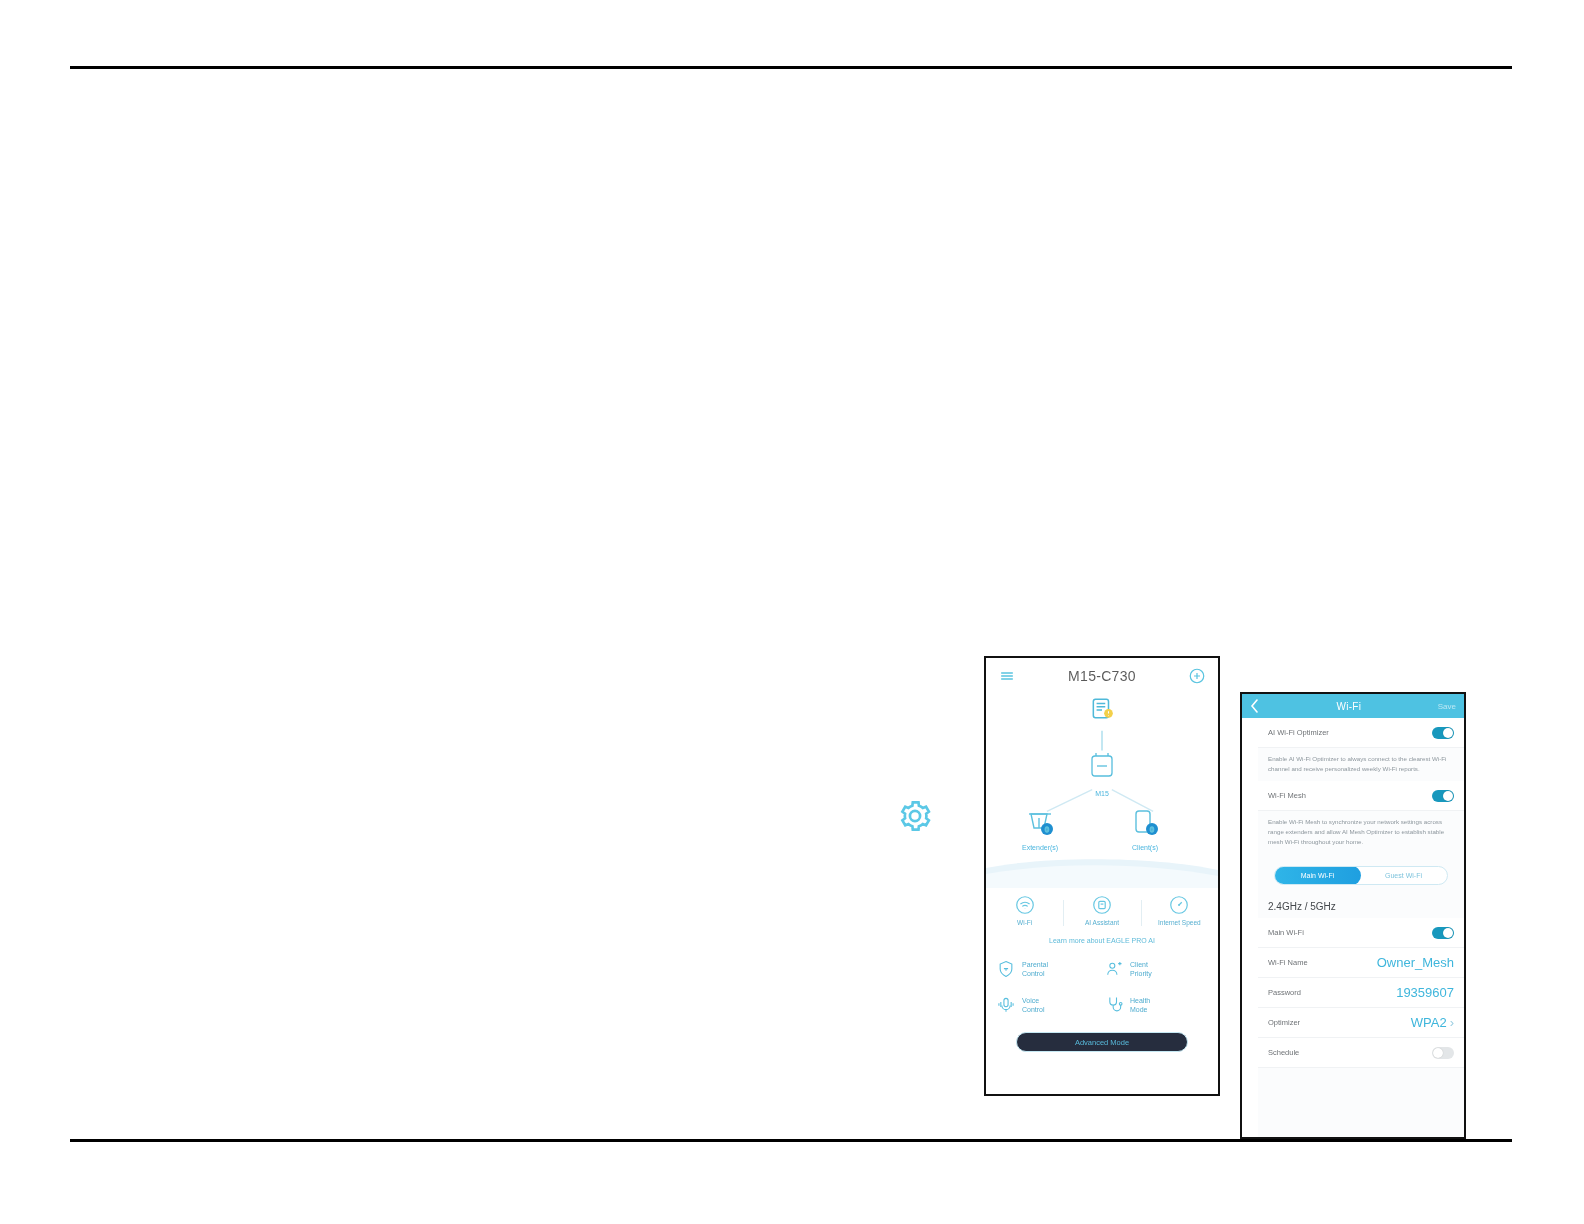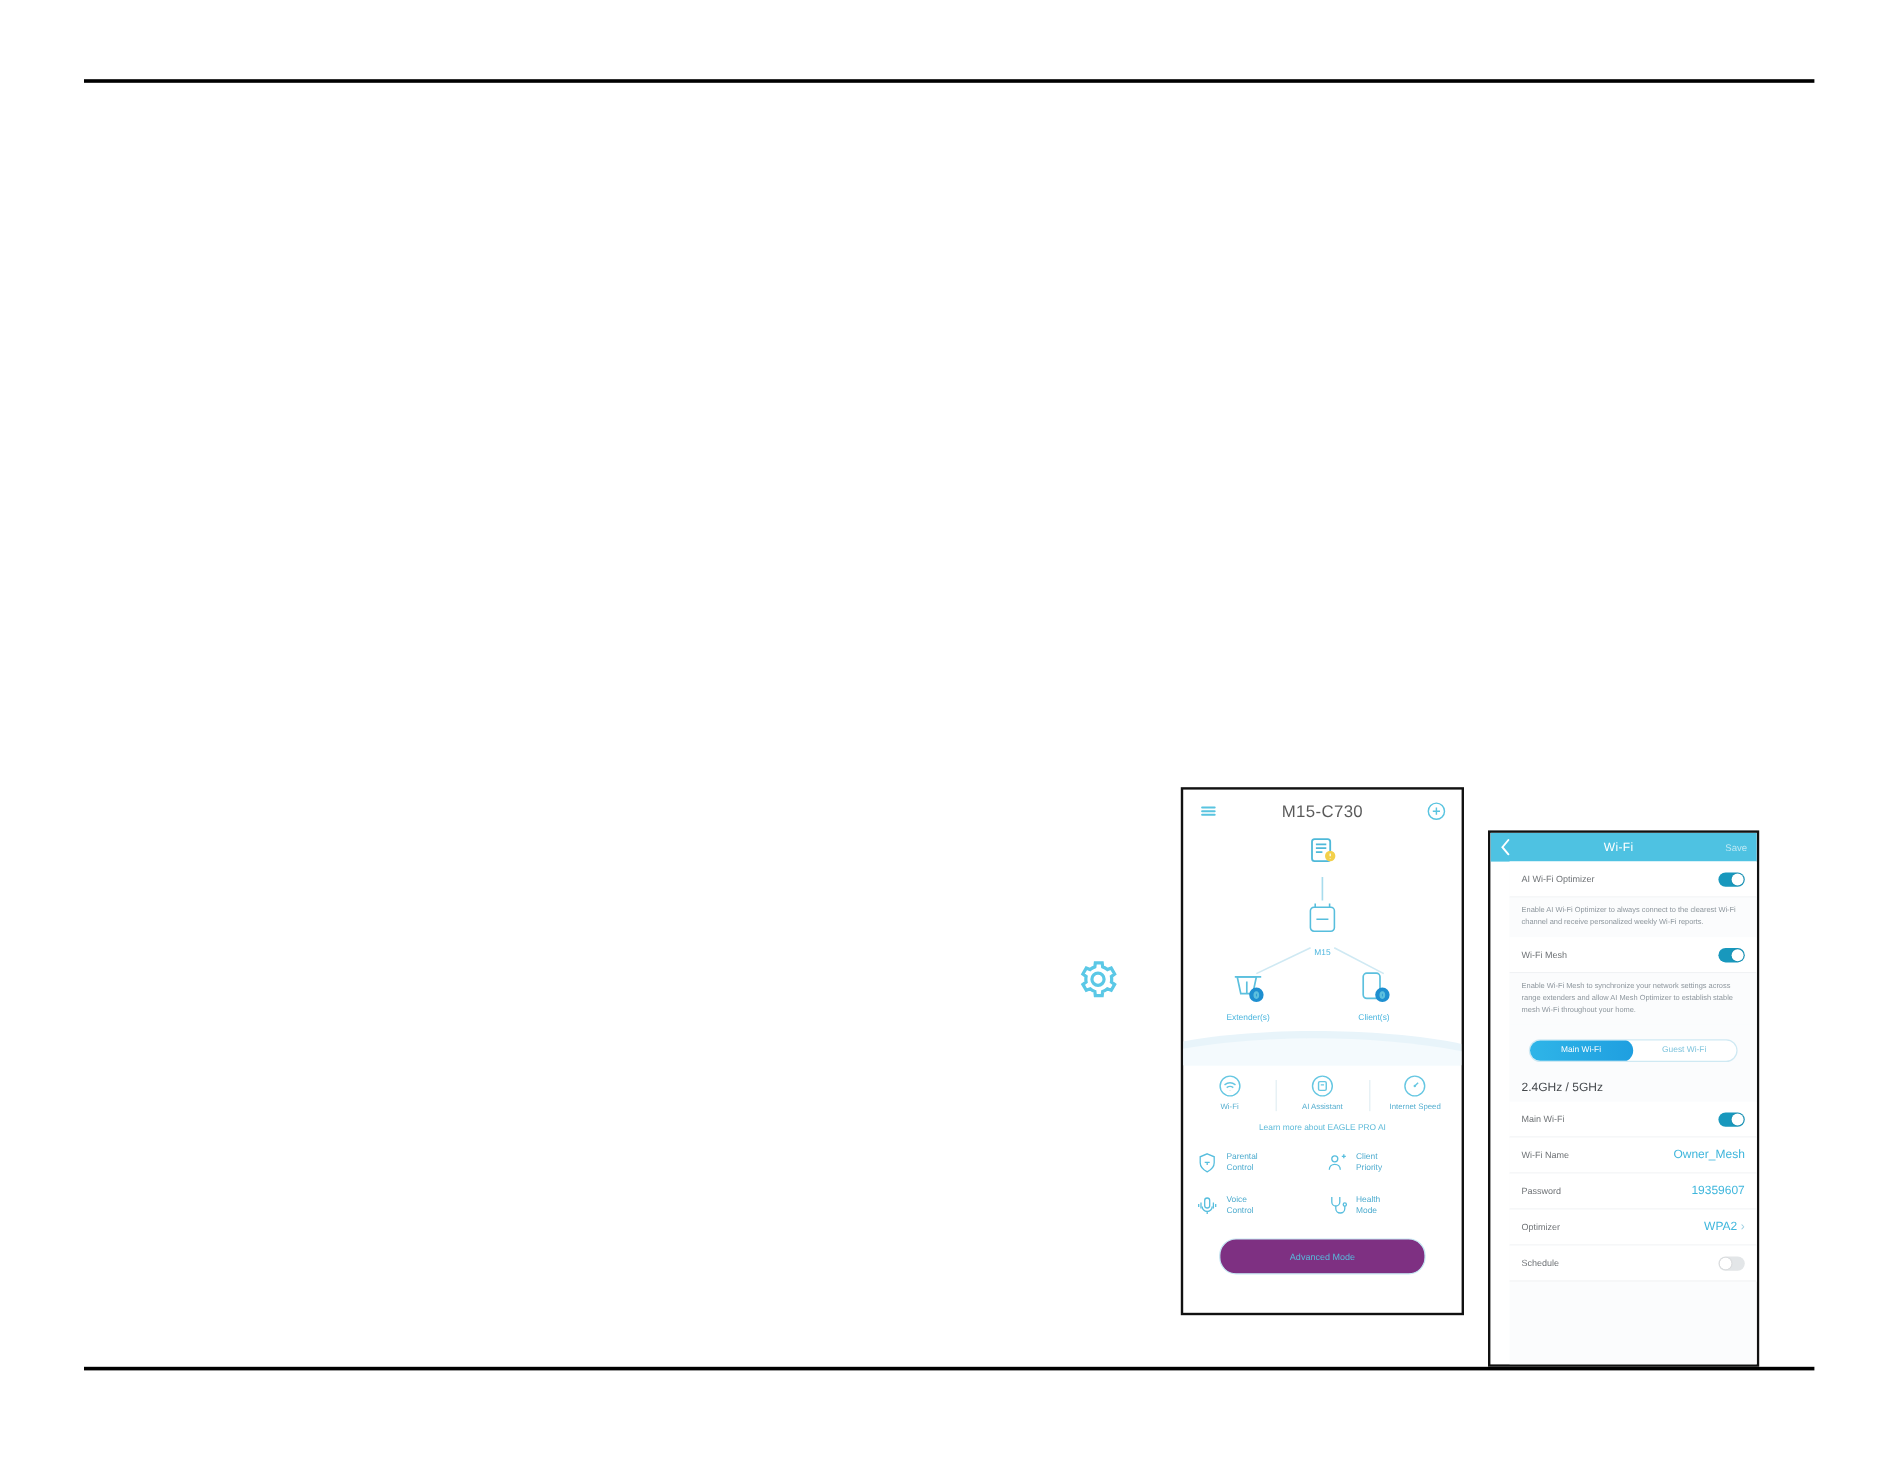--- a/index.html
+++ b/index.html
@@ -89,24 +89,24 @@
     padding: 2px 10px 0;
   }
   .feat {
     display:flex; align-items:center; gap:6px; height:34px;
   }
   .feat-ic { width:20px; height:20px; color:#57bede; flex:0 0 20px; }
   .feat-ic svg{ width:20px; height:20px; display:block;}
   .feat-lb { font-size:7px; line-height:9px; color:#2e9dc6; opacity:.85;}
 
   .adv-btn {
-    margin: 10px auto 12px; width: 172px; height: 30px;
+    margin: 10px auto 12px; width: 172px; height: 20px;
     border: 1px solid #bfe6f2; border-radius: 14px;
     display:flex; align-items:center; justify-content:center;
-    font-size:7.5px; color:#46b2d6; background:#701a75; opacity:.9;
+    font-size:7.5px; color:#46b2d6; background:#0f172a; opacity:.9;
   }
 
   
   .rp-header {
     height: 24px; background: #4ec2e2;
     display:flex; align-items:center; padding: 0 8px;
     color:#fff;
   }
   .rp-back { width:10px; height:14px; flex:0 0 10px; }
   .rp-back svg{ width:10px; height:14px; display:block;}
@@ -114,21 +114,21 @@
   .rp-save { font-size:8px; opacity:.62; flex:0 0 auto; }
 
   .rp-body { background:#fbfcfd; height: calc(100% - 24px); margin-left: 16px; }
 
   .rw {
     display:flex; align-items:center; justify-content:space-between;
     padding: 0 10px; height: 30px; background:#fff;
     border-bottom: 1px solid #f0f2f4;
   }
   .rw-label { font-size: 7.5px; color:#3a3f44; opacity:.75;}
-  .rw-val { font-size: 10px; color:#3fb6dc; }
+  .rw-val { font-size: 13px; color:#3fb6dc; }
   .rw-val .chev { margin-left:3px; color:#9ccfe2;}
 
   .rdesc {
     font-size: 6.2px; line-height: 10px; color:#8d969d;
     padding: 6px 10px 7px; background:#fbfcfd;
   }
 
   .toggle {
     width: 22px; height: 12px; border-radius: 7px; position:relative;
     flex:0 0 22px;

